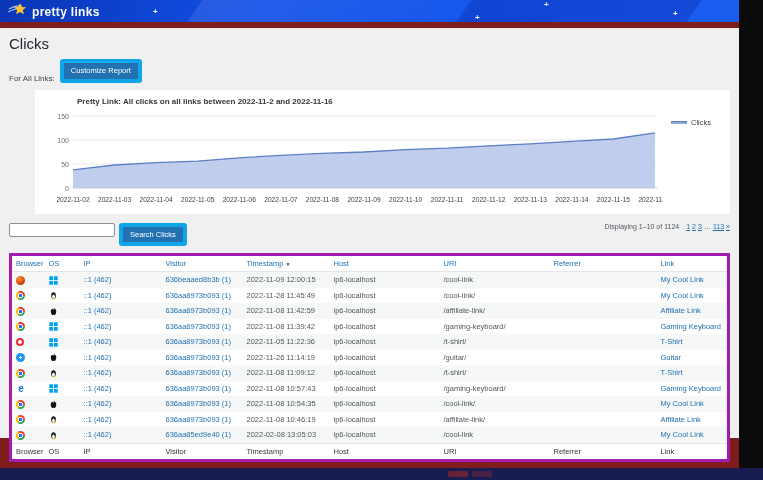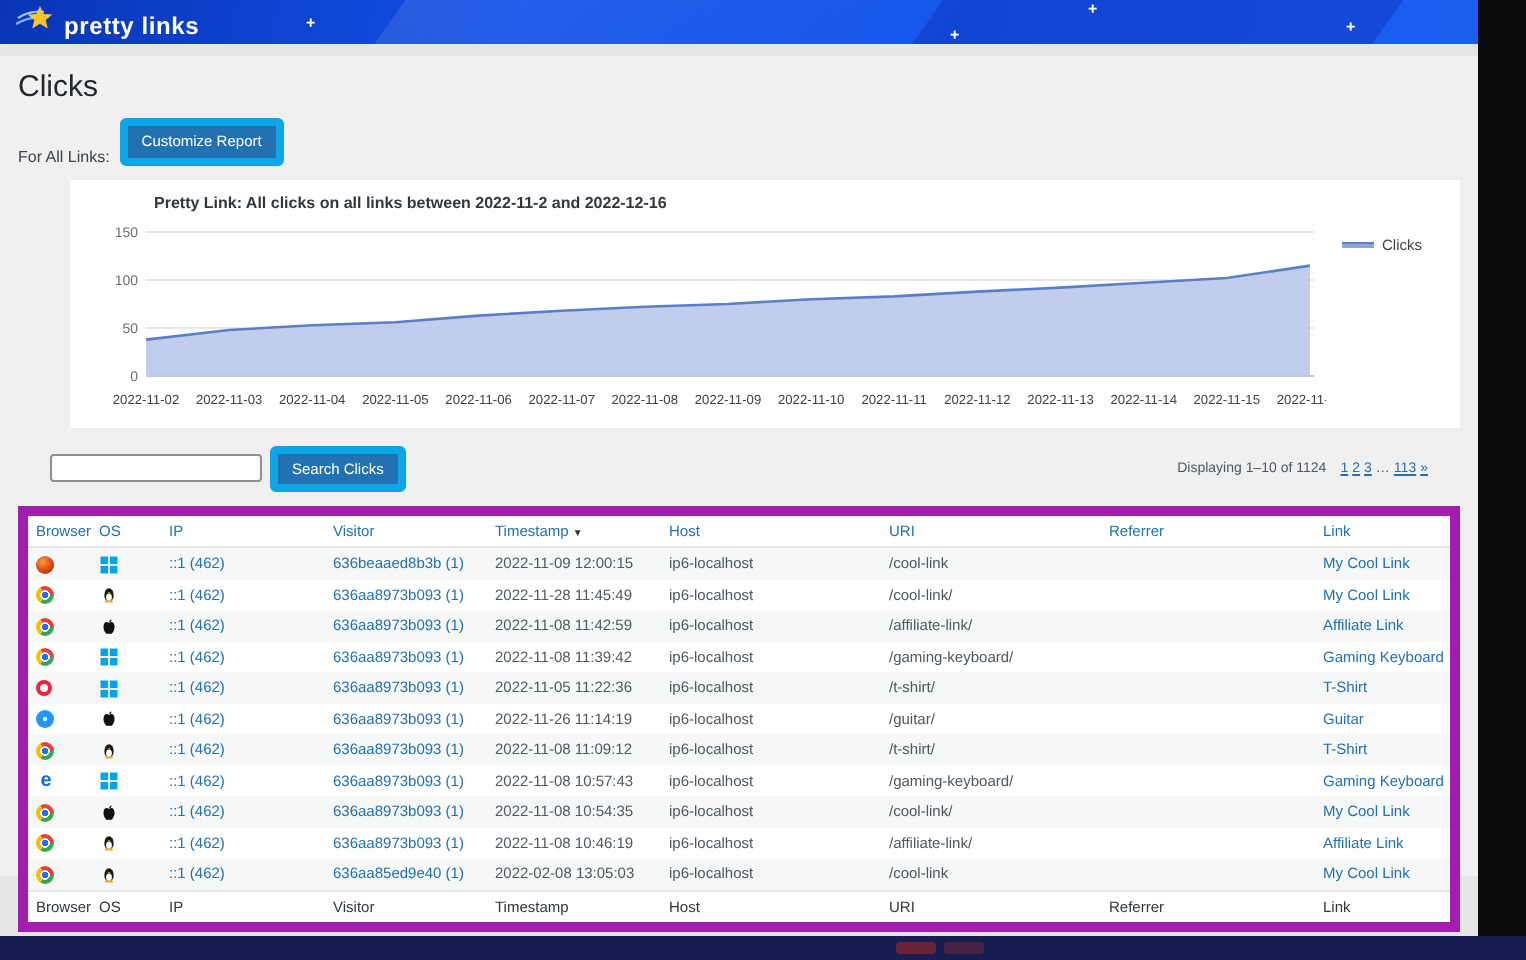--- a/index.html
+++ b/index.html
@@ -1,18 +1,18 @@
 <!DOCTYPE html>
 <html><head>
 <meta charset="utf-8">
 <style>
   * { margin:0; padding:0; box-sizing:border-box; }
   html,body { width:763px; height:480px; overflow:hidden; background:#000; }
   body { font-family:"Liberation Sans", sans-serif; position:relative; }
-  .stage { position:absolute; inset:0; background:#e5e5e5;text-decoration:underline; }
+  .stage { position:absolute; inset:0; background:#7f1d1d;text-decoration:underline; }
 
   
   .topbar { position:absolute; top:0; left:0; width:739px; height:22px;
     background:linear-gradient(100deg,#0935b5 0%, #1150e8 35%, #1a5ef0 100%);
     overflow:hidden; z-index:5; }
   .topbar::before { content:""; position:absolute; left:190px; top:-12px; width:280px; height:60px;
     background:linear-gradient(100deg, rgba(255,255,255,0.10), rgba(255,255,255,0));
     transform:skewX(-35deg); }
   .topbar::after { content:""; position:absolute; right:50px; top:-12px; width:230px; height:60px;
     background:rgba(8,38,170,0.35); transform:skewX(-35deg); }
@@ -37,31 +37,31 @@
 
   
   .chart-card { background:#fff; margin:7px 0 9px 26px; padding:7px 8px 2px 8px; }
   .chart-title { font-size:8px; font-weight:700; color:#32373c; margin:0 0 2px 34px; }
   .chart-flex { display:flex; align-items:flex-start; }
   .legend { display:flex; align-items:center; gap:4px; margin-top:10px; margin-left:8px; }
   .legend-line { width:16px; height:3px; background:#8fa6d6; border-top:1px solid #5b7fc7; }
   .legend-label { font-size:7.5px; color:#444; }
 
   
-  .toolbar { display:flex; align-items:center; margin:4px 16px 7px; }
+  .toolbar { display:flex; margin:4px 0 7px; }
   .search-input { width:106px; height:14px; border:1px solid #8c8f94; border-radius:2px;
     background:#fff; font-size:7.5px; padding:0 3px; margin-right:4px; }
   .paging { margin-left:auto; font-size:7px; color:#50575e; }
   .paging a { color:#2271b1; text-decoration:underline; margin-left:2px; cursor:pointer; }
   .paging .gap { margin-left:2px; }
   .paging .disp { margin-right:5px; }
 
   
   table.clicks { width:100%; border-collapse:collapse; background:#fff; table-layout:fixed;
-    border:5px solid #a21caf; }
+    border:3px solid #a21caf; }
   table.clicks th, table.clicks td { text-align:left; font-size:7.5px; padding:3px 4px;
     overflow:hidden; white-space:nowrap; }
   thead th { color:#2271b1; font-weight:400; border-bottom:1px solid #e2e4e7; background:#fff; }
   thead th .sort { color:#32373c; font-size:5px; }
   tbody td { color:#50575e; }
   tbody tr:nth-child(odd) { background:#f6f7f7; }
   tfoot td { color:#32373c; border-top:1px solid #e2e4e7; background:#fff; }
   .cell-link { color:#2271b1; text-decoration:none; cursor:pointer; }
   th.c1,td.c1 { width:34px; } th.c2,td.c2 { width:35px; } th.c3,td.c3 { width:82px; }
   th.c4,td.c4 { width:81px; } th.c5,td.c5 { width:87px; } th.c6,td.c6 { width:110px; }
@@ -106,21 +106,21 @@
 
   <main class="content">
     <h1 class="page-title">Clicks</h1>
 
     <div class="subhead">
       <span>For All Links:</span>
       <button class="btn">Customize Report</button>
     </div>
 
     <section class="chart-card">
-      <div class="chart-title">Pretty Link: All clicks on all links between 2022-11-2 and 2022-12-16</div>
+      <div class="chart-title">Pretty Link: All clicks on all links between 2022-11-2 and 2022-11-16</div>
       <div class="chart-flex">
         <svg id="chart" width="620" height="104">
             <line x1="30" y1="80.0" x2="614" y2="80.0" stroke="#c9c9c9" stroke-width="1"></line>
             <text x="26" y="82.5" text-anchor="end" font-size="7" fill="#6b7075" font-family="Liberation Sans, sans-serif">0</text>
             <line x1="30" y1="56.0" x2="614" y2="56.0" stroke="#e8e8e8" stroke-width="1"></line>
             <text x="26" y="58.5" text-anchor="end" font-size="7" fill="#6b7075" font-family="Liberation Sans, sans-serif">50</text>
             <line x1="30" y1="32.0" x2="614" y2="32.0" stroke="#e8e8e8" stroke-width="1"></line>
             <text x="26" y="34.5" text-anchor="end" font-size="7" fill="#6b7075" font-family="Liberation Sans, sans-serif">100</text>
             <line x1="30" y1="8.0" x2="614" y2="8.0" stroke="#e8e8e8" stroke-width="1"></line>
             <text x="26" y="10.5" text-anchor="end" font-size="7" fill="#6b7075" font-family="Liberation Sans, sans-serif">150</text>

